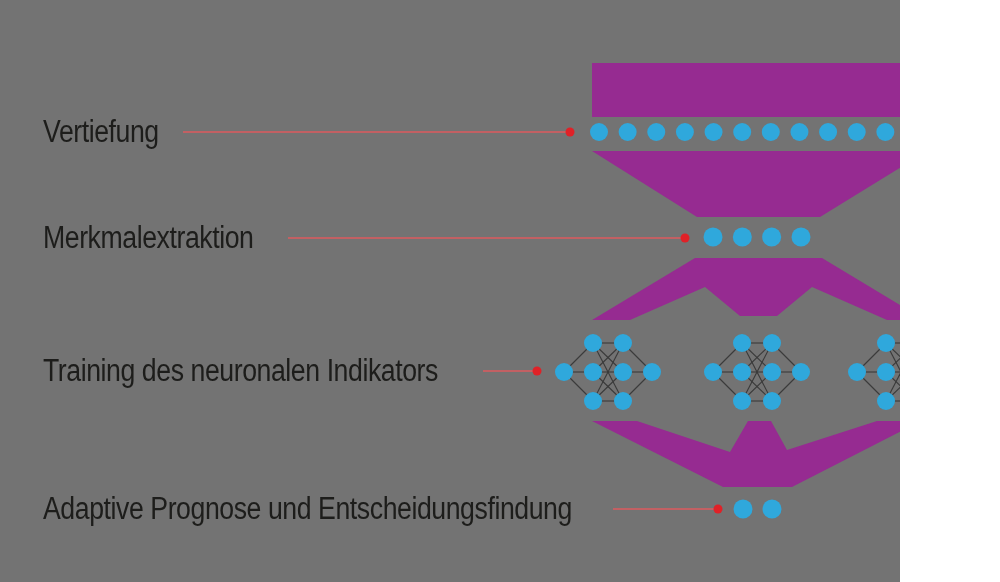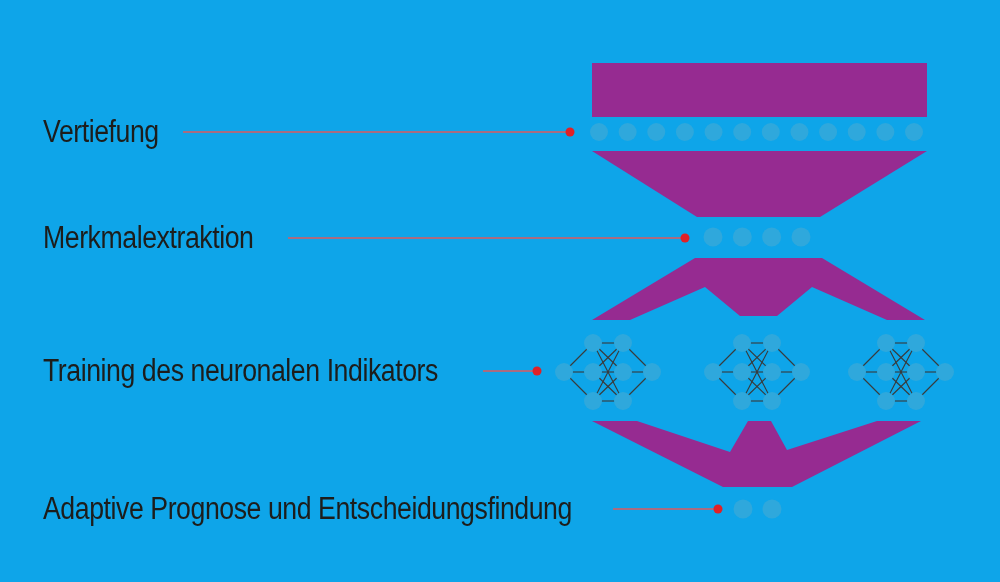--- a/index.html
+++ b/index.html
@@ -6,23 +6,23 @@
     --purple:#962b91;
     --neuron:#2fa8dc;
     --leader-line:#dd5a5e;
     --leader-dot:#e02127;
     --edge:#3a3a3a;
     --text:#1d1d1b;
   }
   html,body{margin:0;padding:0;background:#ffffff;}
   #stage{
     position:relative;
-    width:1000px;height:582px;
+    width:900px;height:582px;
     overflow:hidden;
-    background:#0ea5e9;
+    background:#737373;
     font-family:"Liberation Sans",sans-serif;
   }
   #diagram-svg{position:absolute;left:0;top:0;}
   .purple{fill:var(--purple);}
   .leader{stroke:var(--leader-line);stroke-width:1.5;}
   .leaderdot{fill:var(--leader-dot);}
   .label{
     position:absolute;
     white-space:nowrap;
     color:var(--text);

